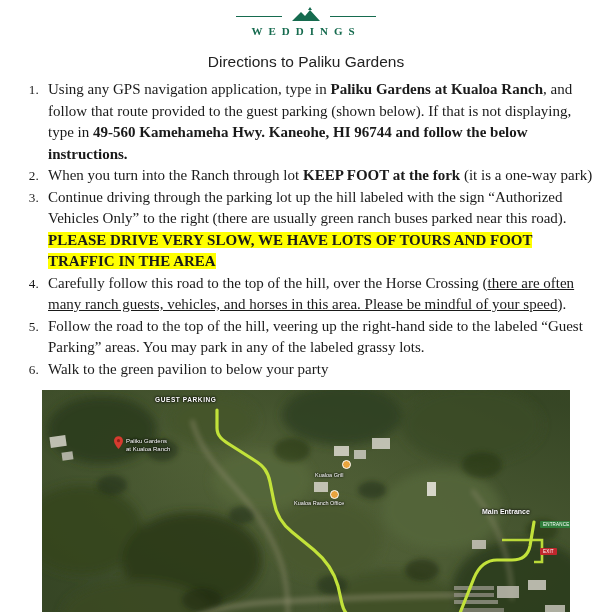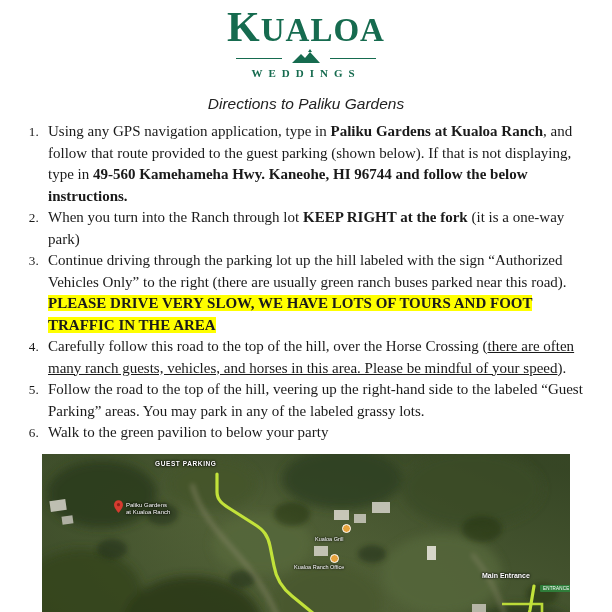--- a/index.html
+++ b/index.html
@@ -65,21 +65,20 @@
 
   
   .doc-title {
     text-align: center;
     font-family: "Liberation Sans", "DejaVu Sans", sans-serif;
     font-size: 15.5px;
     font-weight: 400;
     color: #222;
     margin-top: 16px;
     margin-bottom: 8px;
-    font-style: italic;
   }
 
   
   ol.steps {
     margin: 0;
     padding: 0 14px 0 42px;
     list-style-position: outside;
   }
   ol.steps > li {
     font-size: 15px;
@@ -150,37 +149,36 @@
     border-radius: 50%;
     border: 1px solid #fff;
   }
   .dot-grill { left: 300px; top: 70px; background: #e8a33d; }
   .dot-office { left: 288px; top: 100px; background: #e8a33d; }
 </style>
 </head>
 <body>
 
 <div class="logo-block">
-  <div class="logo-word" id="logo-word" style="color: rgb(22, 107, 79);"><span class="cap">K</span><span class="sml">ualoa</span></div>
   <div class="logo-mid">
     <div class="logo-rule left" id="rule-left" style="background: rgb(22, 107, 79);"></div>
     <div class="logo-rule right" id="rule-right" style="background: rgb(22, 107, 79);"></div>
     <svg class="logo-mtn" width="40" height="16" viewBox="0 0 40 16">
       <path id="mtn-path" d="M6 14 L15 5 L19 9 L24 3 L34 14 Z" fill="#166b4f"></path>
       <path id="mtn-path2" d="M22 3 L24 0 L26 3 Z" fill="#166b4f"></path>
     </svg>
   </div>
   <div class="logo-sub" id="logo-sub" style="color: rgb(22, 107, 79);">WEDDINGS</div>
 </div>
 
 <div class="doc-title">Directions to Paliku Gardens</div>
 
 <ol class="steps" id="steps-list">
     <li><span>Using any GPS navigation application, type in </span><span class="b">Paliku Gardens at Kualoa Ranch</span><span>, and follow that route provided to the guest parking (shown below). If that is not displaying, type in </span><span class="b">49-560 Kamehameha Hwy. Kaneohe, HI 96744 and follow the below instructions.</span></li>
-    <li><span>When you turn into the Ranch through lot </span><span class="b">KEEP RIGHT at the fork</span><span> (it is a one-way park)</span></li>
+    <li><span>When you turn into the Ranch through lot </span><span class="b">KEEP FOOT at the fork</span><span> (it is a one-way park)</span></li>
     <li><span>Continue driving through the parking lot up the hill labeled with the sign “Authorized Vehicles Only” to the right (there are usually green ranch buses parked near this road). </span><span class="hl">PLEASE DRIVE VERY SLOW, WE HAVE LOTS OF TOURS AND FOOT TRAFFIC IN THE AREA</span></li>
     <li><span>Carefully follow this road to the top of the hill, over the Horse Crossing (</span><span class="u">there are often many ranch guests, vehicles, and horses in this area. Please be mindful of your speed</span><span>).</span></li>
     <li><span> Follow the road to the top of the hill, veering up the right-hand side to the labeled “Guest Parking” areas. You may park in any of the labeled grassy lots.</span></li>
     <li><span>Walk to the green pavilion to below your party</span></li>
   </ol>
 
 <div class="map-wrap">
   <svg class="map-svg" width="528" height="245" viewBox="0 0 528 245">
     <defs>
       <radialGradient id="g1" cx="30%" cy="25%" r="60%">

